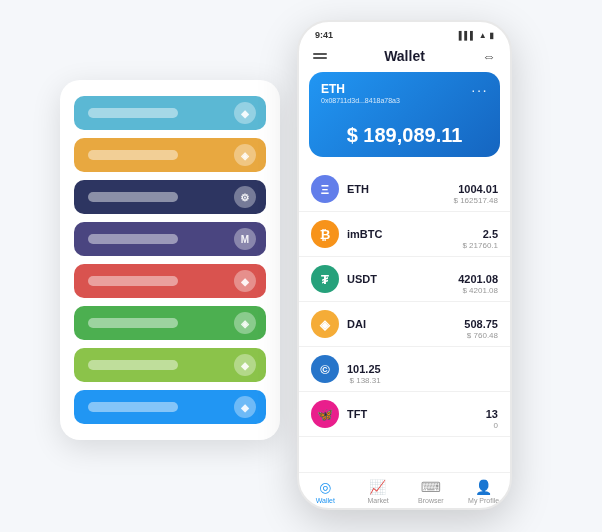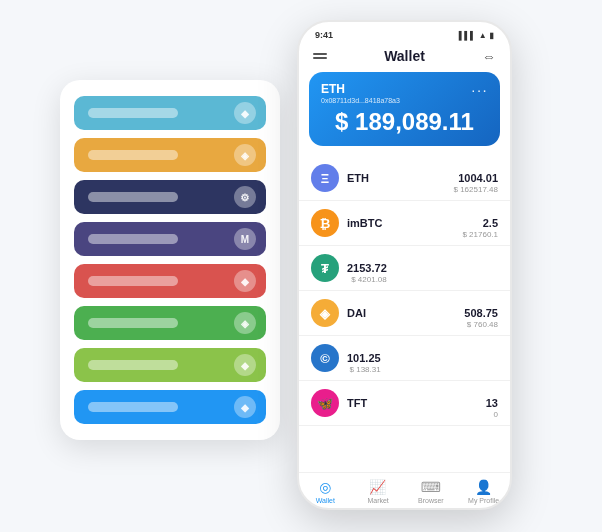--- a/index.html
+++ b/index.html
@@ -157,24 +157,24 @@
       margin-top: 1px;
     }
 
     .eth-dots {
       font-size: 14px;
       opacity: 0.9;
       letter-spacing: 1px;
     }
 
     .eth-amount {
-      font-size: 24px;
+      font-size: 20px;
       font-weight: 700;
       text-align: center;
-      margin-top: 4px;
+      margin-top: 20px;
     }
 
     
     .assets-header {
       display: flex;
       align-items: center;
       justify-content: space-between;
       padding: 4px 12px 6px;
     }
 
@@ -379,22 +379,23 @@
       <div class="asset-item">
     <div class="asset-icon" style="background:#F7931A;color:#fff;">₿</div>
     <span class="asset-name">imBTC</span>
     <div class="asset-values">
       <div class="asset-amount">2.5</div>
       <div class="asset-usd">$ 21760.1</div>
     </div>
   </div>
       <div class="asset-item">
     <div class="asset-icon" style="background:#26A17B;color:#fff;">₮</div>
-    <div class="asset-values">
-      <div class="asset-amount">2153.72</div>
+    <span class="asset-name">USDT</span>
+    <div class="asset-values">
+      <div class="asset-amount">4201.08</div>
       <div class="asset-usd">$ 4201.08</div>
     </div>
   </div>
       <div class="asset-item">
     <div class="asset-icon" style="background:#F5AC37;color:#fff;">◈</div>
     <span class="asset-name">DAI</span>
     <div class="asset-values">
       <div class="asset-amount">508.75</div>
       <div class="asset-usd">$ 760.48</div>
     </div>

